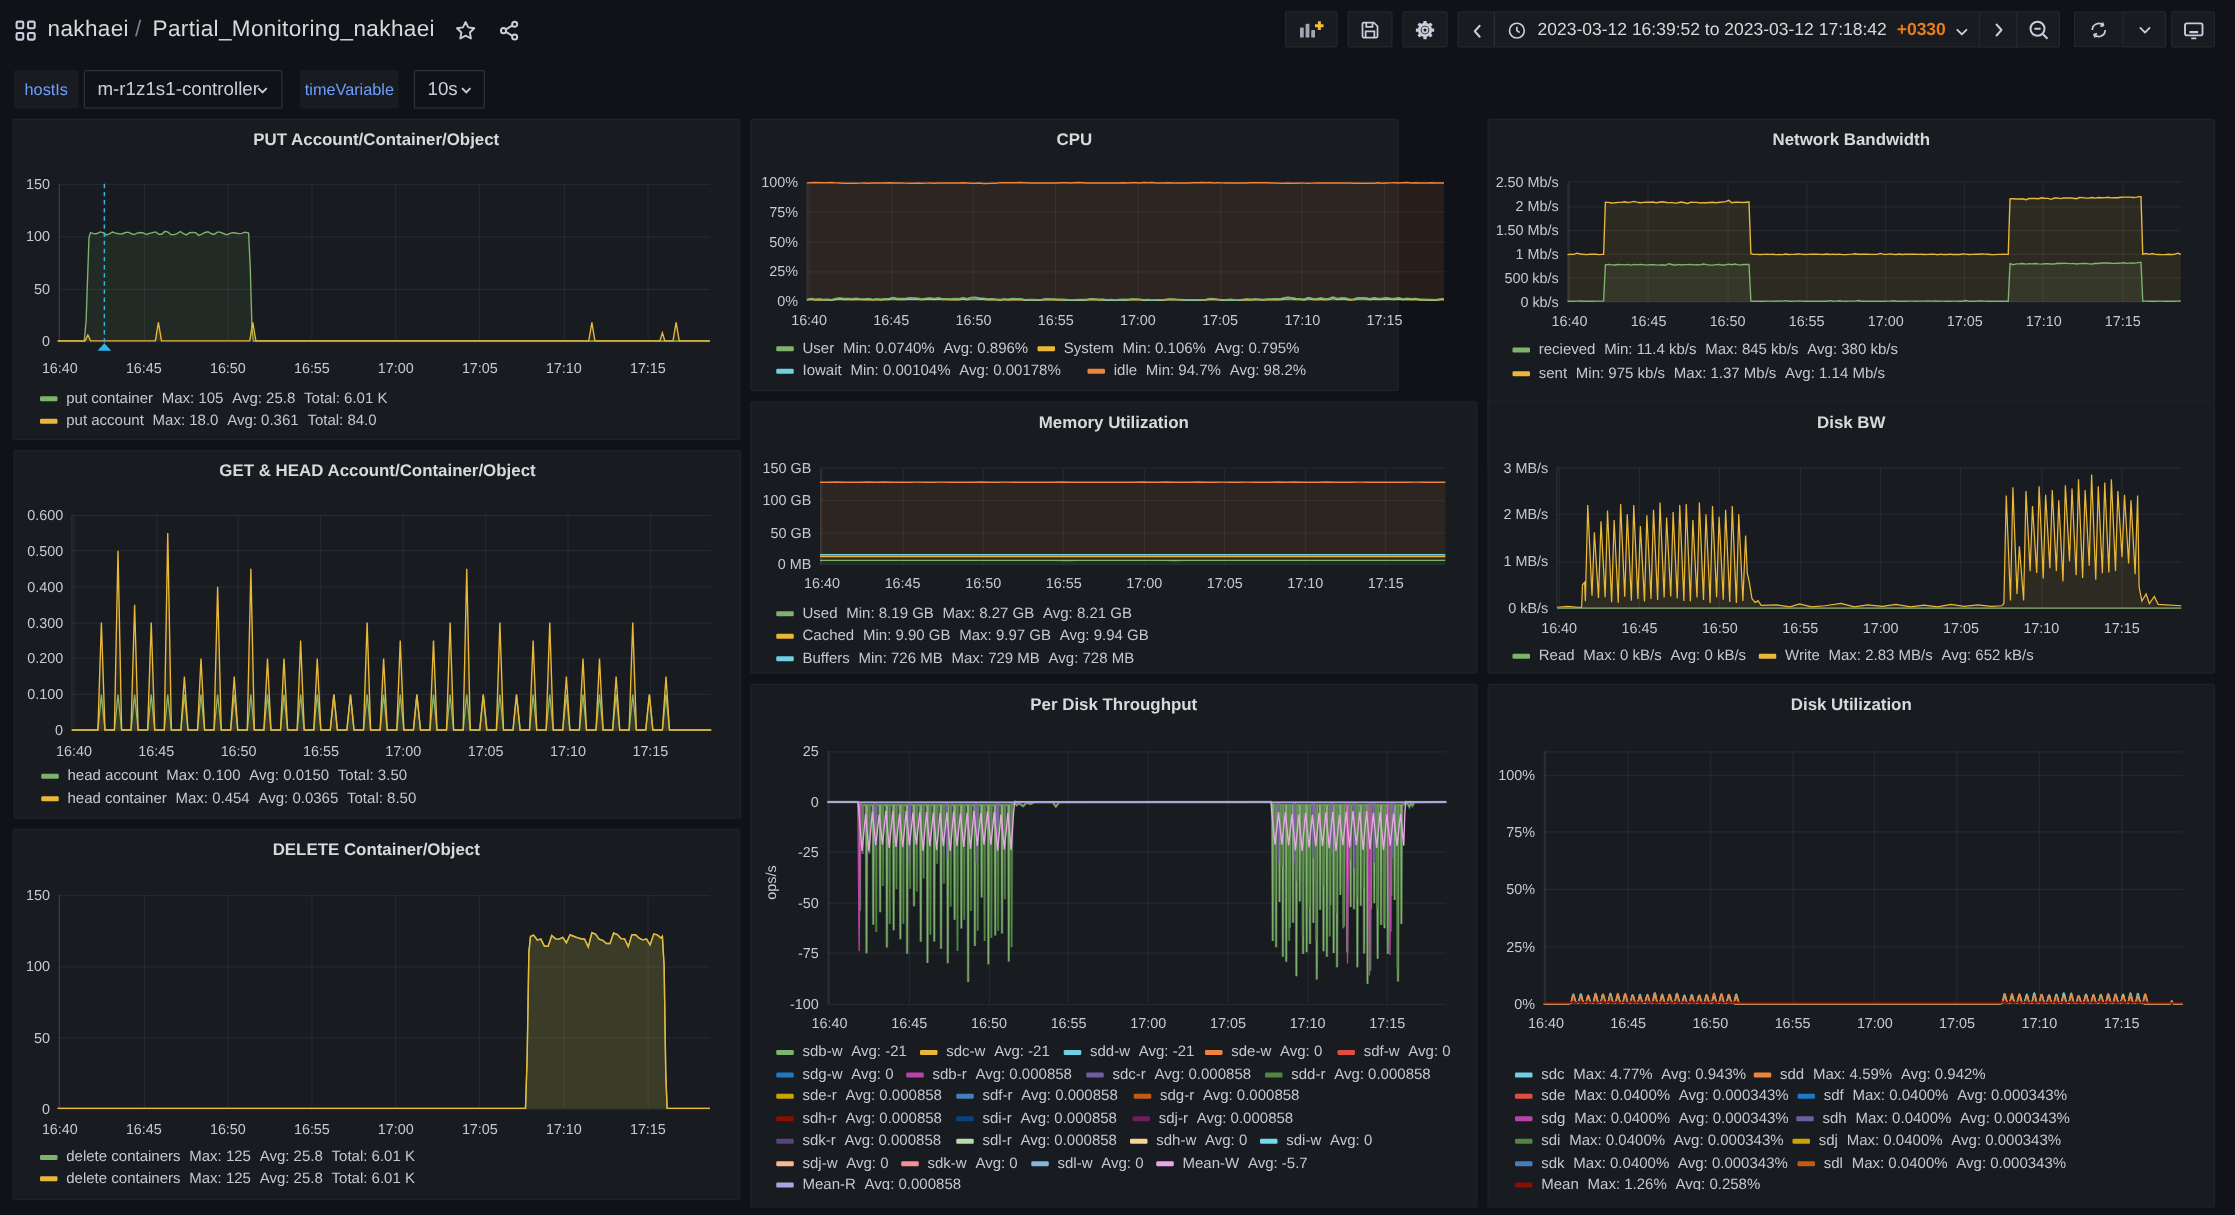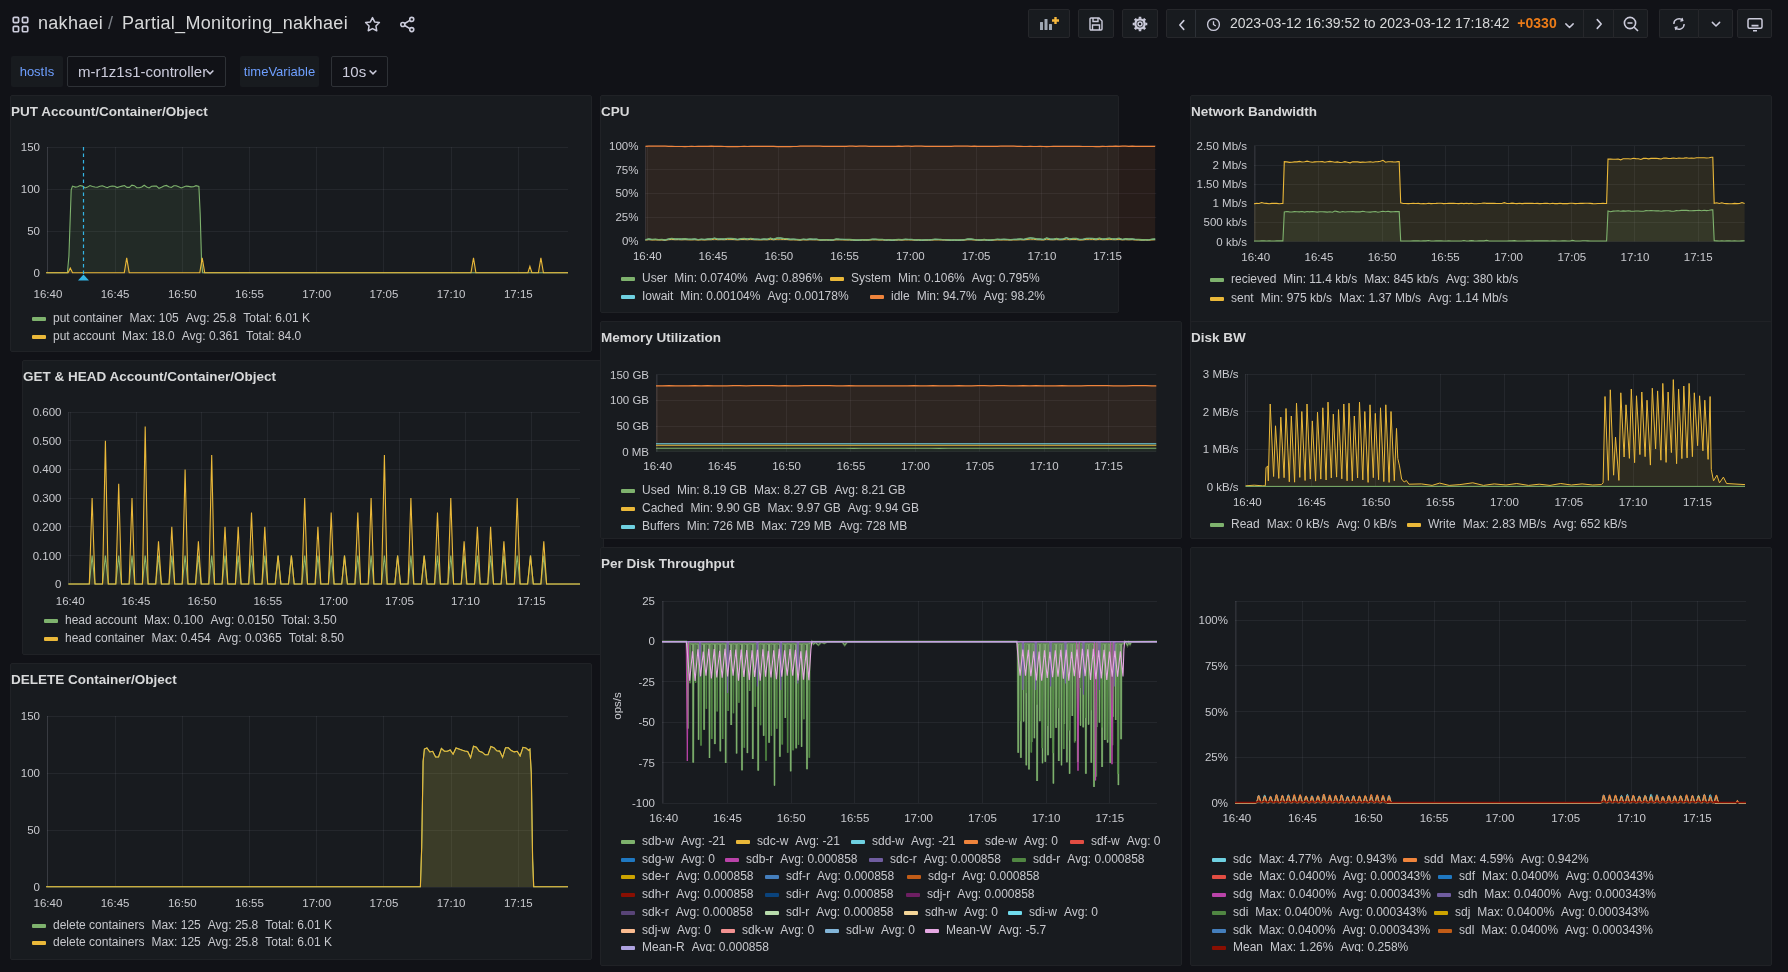--- a/index.html
+++ b/index.html
@@ -9,21 +9,21 @@
 .slash{position:absolute;top:14px;font-size:18px;line-height:19px;color:#7b8087}
 .tbtn{position:absolute;top:9px;height:29px;background:#181b1f;border:1px solid #26272b;border-radius:2px}
 .ci{position:absolute;left:50%;top:50%;transform:translate(-50%,-50%);display:flex}
 .cia{position:absolute;display:flex}
 .ttext{position:absolute;left:63px;top:5px;font-size:14px;color:#d8d9da;white-space:nowrap}
 .tz{color:#eb7b18;font-weight:700;margin-left:4px}
 .subbar{position:absolute;left:0;top:47px;width:100%;height:48px}
 .vlabel{position:absolute;top:9px;height:31px;background:#181b1f;border-radius:2px;color:#6e9fff;font-size:13px;font-weight:500;display:inline-flex;align-items:center;justify-content:center}
 .vval{position:absolute;top:9px;height:31px;background:#111217;border:1px solid #2e3136;border-radius:2px;color:#ccccdc;font-size:15px;padding:6px 10px;white-space:nowrap}
 .panel{position:absolute;background:#181b1f;border:1px solid #202226;border-radius:2px}
-.ptitle{position:absolute;top:6px;left:0;right:0;text-align:left;font-size:13.5px;font-weight:600;color:#d8d9da;line-height:20px}
+.ptitle{position:absolute;top:6px;left:0;right:0;text-align:center;font-size:13.5px;font-weight:600;color:#d8d9da;line-height:20px}
 .ch{position:absolute;left:-1px;top:-1px}
 .ax{font-size:11.5px;fill:#c8c9ce;font-family:"Liberation Sans",sans-serif}
 .lrow{position:absolute;left:0;right:0;height:17px;font-size:12px;color:#c7c8cd;line-height:16px}
 .li{position:absolute;white-space:nowrap}
 .li i{display:inline-block;width:14px;height:4px;border-radius:1px;margin-right:7px;vertical-align:1px}
 .v{margin-left:7px}
 </style></head>
 <body>
 <div class="topbar">
  <span class="icn" style="left:12px;top:16px"><svg width="17" height="17" viewBox="0 0 16 16" fill="none" stroke="#ccccdc" stroke-width="1.6">
@@ -182,21 +182,21 @@
       <line x1="73.5" y1="52" x2="73.5" y2="179" stroke="#33B5E5" stroke-width="1.2" stroke-dasharray="3.5,3"></line>
       <polygon points="68.0,185.5 79.0,185.5 73.5,179.5" fill="#33B5E5"></polygon>
     </svg>
     <div class="lrow" style="top:214px">
       <span class="li" style="left:21px"><i style="background:#7EB26D"></i>put container<span class="v">Max: 105</span><span class="v">Avg: 25.8</span><span class="v">Total: 6.01 K</span></span>
     </div>
     <div class="lrow" style="top:232px">
       <span class="li" style="left:21px"><i style="background:#EAB839"></i>put account<span class="v">Max: 18.0</span><span class="v">Avg: 0.361</span><span class="v">Total: 84.0</span></span>
     </div>
   </div>
-<div class="panel" style="left:22px;top:360px;width:582px;height:295px">
+<div class="panel" style="left:11px;top:360px;width:582px;height:295px">
     <div class="ptitle">GET &amp; HEAD Account/Container/Object</div>
     <svg class="ch" width="582" height="295" viewBox="0 0 582 295">
       <line x1="46.5" y1="52.5" x2="558.0" y2="52.5" stroke="rgba(204,204,220,0.07)"></line>
       <text x="39.5" y="56.0" text-anchor="end" class="ax">0.600</text>
       <line x1="46.5" y1="80.5" x2="558.0" y2="80.5" stroke="rgba(204,204,220,0.07)"></line>
       <text x="39.5" y="84.7" text-anchor="end" class="ax">0.500</text>
       <line x1="46.5" y1="109.5" x2="558.0" y2="109.5" stroke="rgba(204,204,220,0.07)"></line>
       <text x="39.5" y="113.4" text-anchor="end" class="ax">0.400</text>
       <line x1="46.5" y1="138.5" x2="558.0" y2="138.5" stroke="rgba(204,204,220,0.07)"></line>
       <text x="39.5" y="142.1" text-anchor="end" class="ax">0.300</text>
@@ -528,20 +528,21 @@
       <path d="M55.6,164.8L64.2,164.2L72.7,164.8L75.3,164.8L76.0,146.8L77.7,144.9L78.3,159.9L80.2,83.0L83.6,155.5L85.5,104.8L88.8,157.4L90.8,96.1L94.1,156.7L96.0,87.5L99.3,160.8L101.3,95.0L104.6,161.2L106.5,82.2L109.8,156.4L111.8,90.5L115.1,159.5L117.0,83.0L120.3,158.1L122.3,99.9L125.6,160.1L127.5,91.2L130.8,158.1L132.8,86.8L136.1,159.0L138.0,81.1L141.3,156.9L143.3,93.1L146.6,156.1L148.5,88.6L151.8,157.8L153.8,83.0L157.1,159.8L159.0,82.2L162.3,159.9L164.3,95.0L167.6,157.0L169.5,81.1L172.8,158.9L174.8,90.5L178.1,161.4L180.0,83.8L183.3,156.7L185.3,92.4L188.6,158.7L190.5,86.8L193.8,160.6L195.8,83.8L199.1,161.4L201.0,90.5L204.3,159.8L206.5,107.4L207.8,137.4L209.5,144.9L211.6,158.0L214.2,161.0L216.4,159.5L218.9,163.2L231.4,162.9L242.1,164.4L249.6,162.1L259.2,164.4L269.9,163.6L282.8,161.8L293.5,164.4L304.2,162.9L316.0,164.0L326.7,162.5L338.5,164.4L349.2,163.2L360.0,164.4L370.7,162.5L381.4,164.0L392.1,162.9L402.8,164.0L411.4,163.6L413.1,161.8L415.0,75.5L418.4,159.4L420.3,68.8L423.6,154.2L425.5,116.0L428.9,159.4L430.8,71.8L434.1,136.0L436.0,83.8L439.4,137.4L441.3,68.0L444.6,141.7L446.5,74.8L449.9,133.6L451.8,71.0L455.1,135.7L457.0,79.2L460.4,144.1L462.3,67.2L465.6,127.9L467.6,69.9L470.9,139.2L472.8,62.4L476.1,141.4L478.1,71.0L481.4,131.6L483.3,58.6L486.6,142.7L488.6,68.0L491.9,137.6L493.8,65.0L497.1,136.9L499.1,62.4L502.4,135.7L504.3,71.8L507.6,124.7L509.6,74.8L512.9,129.8L514.8,79.2L518.1,138.4L520.1,75.5L521.3,148.6L523.5,159.9L526.9,154.2L529.5,161.8L533.4,156.1L536.6,162.5L555.0,163.6L555.0,165.5L55.6,165.5Z" fill="rgba(234,184,57,0.1)" stroke="none"></path>
       <path d="M55.6,164.8L64.2,164.2L72.7,164.8L75.3,164.8L76.0,146.8L77.7,144.9L78.3,159.9L80.2,83.0L83.6,155.5L85.5,104.8L88.8,157.4L90.8,96.1L94.1,156.7L96.0,87.5L99.3,160.8L101.3,95.0L104.6,161.2L106.5,82.2L109.8,156.4L111.8,90.5L115.1,159.5L117.0,83.0L120.3,158.1L122.3,99.9L125.6,160.1L127.5,91.2L130.8,158.1L132.8,86.8L136.1,159.0L138.0,81.1L141.3,156.9L143.3,93.1L146.6,156.1L148.5,88.6L151.8,157.8L153.8,83.0L157.1,159.8L159.0,82.2L162.3,159.9L164.3,95.0L167.6,157.0L169.5,81.1L172.8,158.9L174.8,90.5L178.1,161.4L180.0,83.8L183.3,156.7L185.3,92.4L188.6,158.7L190.5,86.8L193.8,160.6L195.8,83.8L199.1,161.4L201.0,90.5L204.3,159.8L206.5,107.4L207.8,137.4L209.5,144.9L211.6,158.0L214.2,161.0L216.4,159.5L218.9,163.2L231.4,162.9L242.1,164.4L249.6,162.1L259.2,164.4L269.9,163.6L282.8,161.8L293.5,164.4L304.2,162.9L316.0,164.0L326.7,162.5L338.5,164.4L349.2,163.2L360.0,164.4L370.7,162.5L381.4,164.0L392.1,162.9L402.8,164.0L411.4,163.6L413.1,161.8L415.0,75.5L418.4,159.4L420.3,68.8L423.6,154.2L425.5,116.0L428.9,159.4L430.8,71.8L434.1,136.0L436.0,83.8L439.4,137.4L441.3,68.0L444.6,141.7L446.5,74.8L449.9,133.6L451.8,71.0L455.1,135.7L457.0,79.2L460.4,144.1L462.3,67.2L465.6,127.9L467.6,69.9L470.9,139.2L472.8,62.4L476.1,141.4L478.1,71.0L481.4,131.6L483.3,58.6L486.6,142.7L488.6,68.0L491.9,137.6L493.8,65.0L497.1,136.9L499.1,62.4L502.4,135.7L504.3,71.8L507.6,124.7L509.6,74.8L512.9,129.8L514.8,79.2L518.1,138.4L520.1,75.5L521.3,148.6L523.5,159.9L526.9,154.2L529.5,161.8L533.4,156.1L536.6,162.5L555.0,163.6" fill="none" stroke="#EAB839" stroke-width="1.0"></path>
       <path d="M55.6,165.4L555.0,165.4" fill="none" stroke="#7EB26D" stroke-width="1.0"></path>
     </svg>
     <div class="lrow" style="top:194px">
       <span class="li" style="left:19px"><i style="background:#7EB26D"></i>Read<span class="v">Max: 0 kB/s</span><span class="v">Avg: 0 kB/s</span></span>
       <span class="li" style="left:216px"><i style="background:#EAB839"></i>Write<span class="v">Max: 2.83 MB/s</span><span class="v">Avg: 652 kB/s</span></span>
     </div>
   </div>
 <div class="panel" style="left:1190px;top:547px;width:582px;height:419px">
+    <div class="ptitle">Disk Utilization</div>
     <svg class="ch" width="582" height="419" viewBox="0 0 582 419">
       <line x1="45.0" y1="73.5" x2="556.0" y2="73.5" stroke="rgba(204,204,220,0.07)"></line>
       <text x="38.0" y="77.0" text-anchor="end" class="ax">100%</text>
       <line x1="45.0" y1="118.5" x2="556.0" y2="118.5" stroke="rgba(204,204,220,0.07)"></line>
       <text x="38.0" y="122.8" text-anchor="end" class="ax">75%</text>
       <line x1="45.0" y1="164.5" x2="556.0" y2="164.5" stroke="rgba(204,204,220,0.07)"></line>
       <text x="38.0" y="168.5" text-anchor="end" class="ax">50%</text>
       <line x1="45.0" y1="210.5" x2="556.0" y2="210.5" stroke="rgba(204,204,220,0.07)"></line>
       <text x="38.0" y="214.3" text-anchor="end" class="ax">25%</text>
       <line x1="45.0" y1="256.5" x2="556.0" y2="256.5" stroke="rgba(204,204,220,0.07)"></line>

